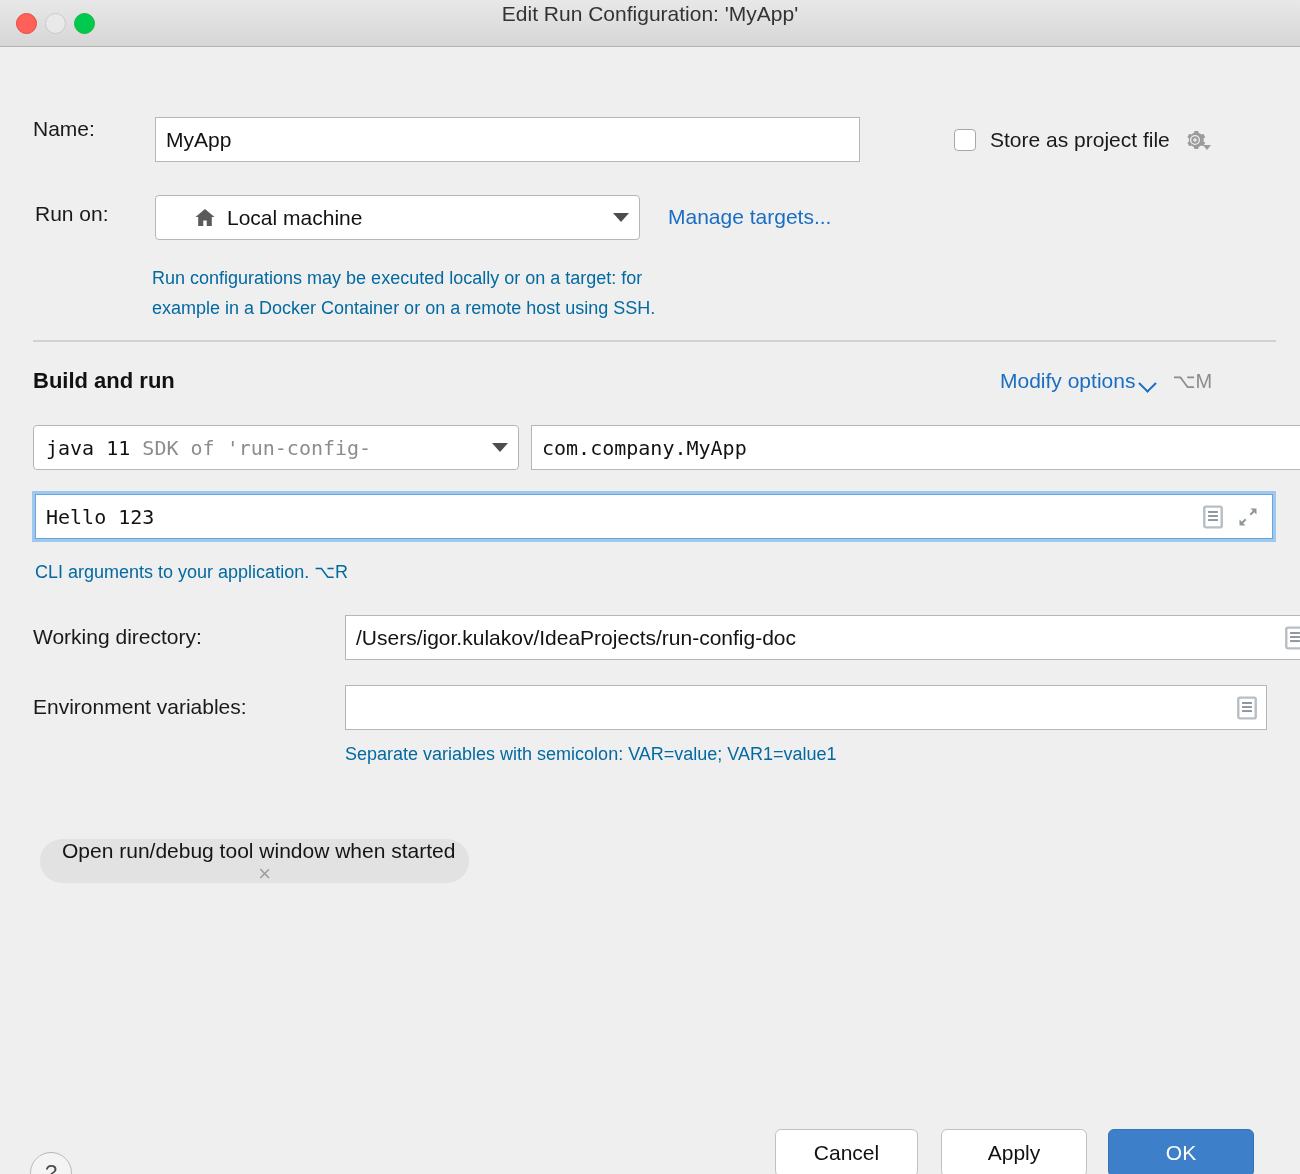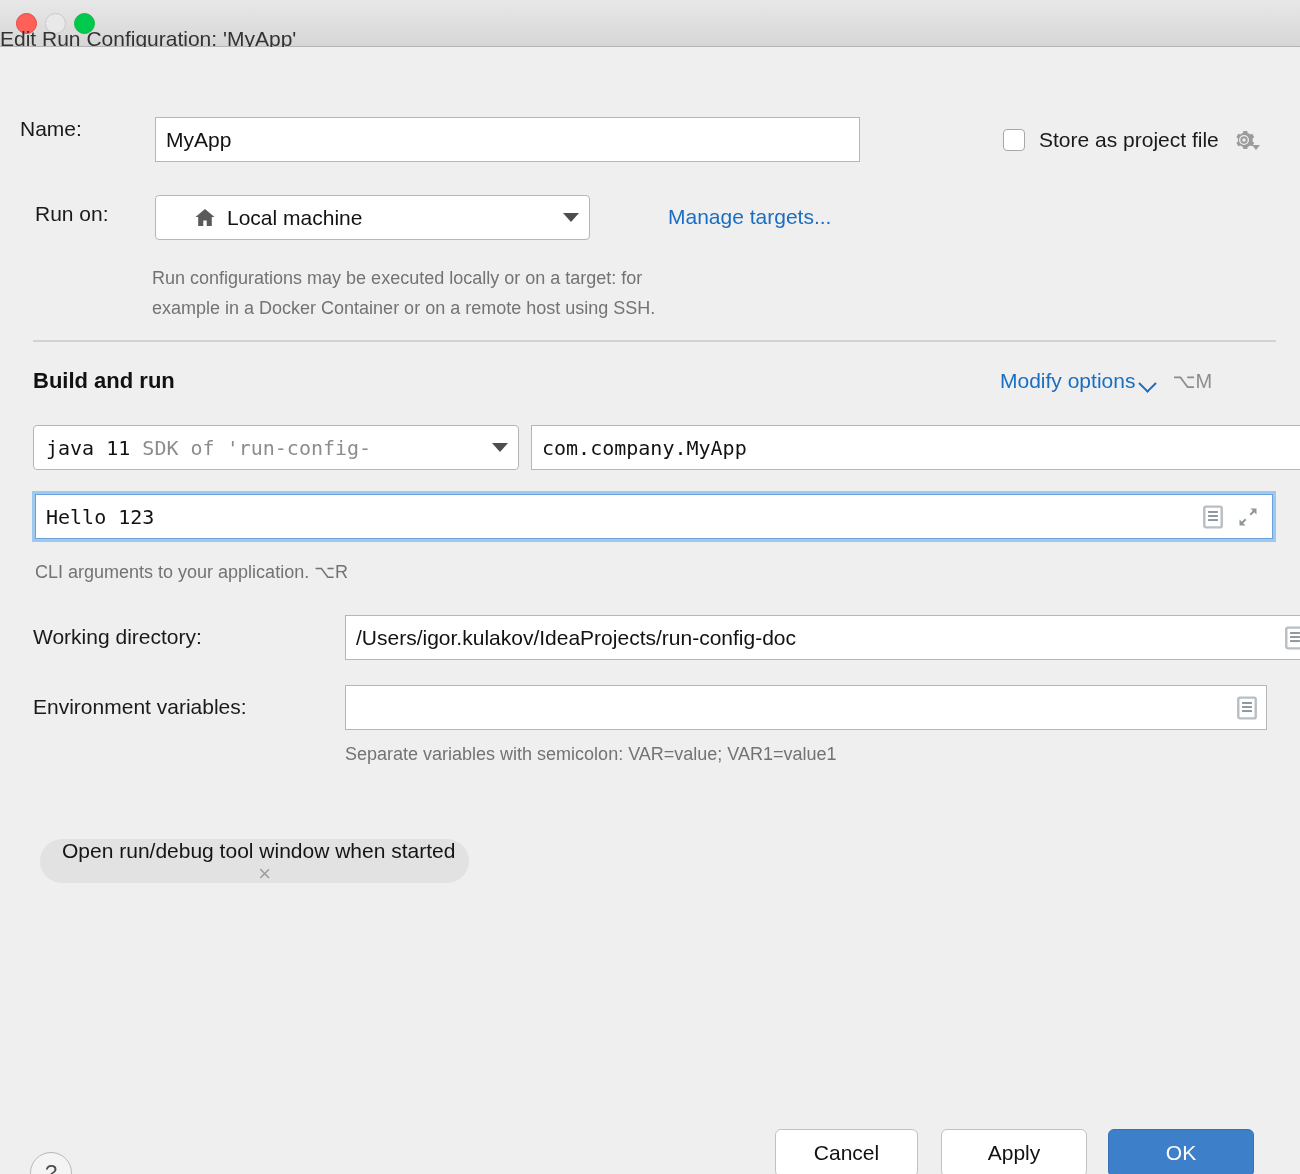--- a/index.html
+++ b/index.html
@@ -34,22 +34,22 @@
     width: 21px;
     height: 21px;
     border-radius: 50%;
     box-sizing: border-box;
   }
   .light.close  { background: #ff6159; border: 1px solid #e0483f; }
   .light.min    { background: #e9e9e9; border: 1px solid #c9c9c9; }
   .light.max    { background: #00ca4e; border: 1px solid #14b63c; }
   .window-title {
     position: absolute;
-    left: 0; right: 0; top: 27px;
-    text-align: left;
+    left: 0; right: 0; top: 2px;
+    text-align: center;
     font-size: 21px;
     color: #333333;
     font-family: "Liberation Sans", sans-serif;
   }
 
   
   .dialog-body {
     position: relative;
     height: 1127px;
     background: #efefef;
@@ -61,21 +61,21 @@
     display: flex;
     align-items: center;
   }
   .label {
     font-size: 21px;
     color: #1a1a1a;
     white-space: nowrap;
   }
   .hint {
     font-size: 18px;
-    color: #737373;
+    color: #0369a1;
     white-space: nowrap;
     line-height: 1.45;
   }
 
   
   .textfield {
     background: #ffffff;
     border: 1px solid #b6b6b6;
     box-sizing: border-box;
     display: flex;
@@ -254,43 +254,43 @@
   <div class="traffic">
     <div class="light close"></div>
     <div class="light min"></div>
     <div class="light max"></div>
   </div>
   <div class="window-title">Edit Run Configuration: 'MyApp'</div>
 </div>
 
 <div class="dialog-body">
 
-  <div class="row" style="left:20px; top:70px;text-align:right;">
+  <div class="row" style="left:33px; top:70px;text-align:right;">
     <div class="label">Name:</div>
   </div>
   <div class="textfield" style="position:absolute; left:155px; top:70px; width:705px;">
     <div class="value" placeholder="">MyApp</div>
   </div>
 
-  <div class="row" style="left:1003px; top:80px;">
+  <div class="row" style="left:954px; top:80px;">
     <div class="checkbox-sq"></div>
     <div class="label" style="margin-left:14px;">Store as project file</div>
     <span class="fld-icon" style="margin-left:12px;">
       <svg width="26" height="26" viewBox="0 0 24 24" aria-hidden="true">
         <path fill="#9b9b9b" d="M12 8.6a3.4 3.4 0 1 0 0 6.8 3.4 3.4 0 0 0 0-6.8zm0 5a1.6 1.6 0 1 1 0-3.2 1.6 1.6 0 0 1 0 3.2z"></path>
         <path fill="#9b9b9b" d="M20 12c0-.5-.05-1-.14-1.45l1.6-1.2-1.8-3.1-1.9.75c-.7-.6-1.5-1.07-2.4-1.36L15 3.6H11.4l-.36 2.04c-.9.3-1.7.76-2.4 1.36l-1.9-.75-1.8 3.1 1.6 1.2A8 8 0 0 0 6.4 12c0 .5.05 1 .14 1.45l-1.6 1.2 1.8 3.1 1.9-.75c.7.6 1.5 1.07 2.4 1.36l.36 2.04H15l.36-2.04c.9-.3 1.7-.76 2.4-1.36l1.9.75 1.8-3.1-1.6-1.2c.09-.45.14-.95.14-1.45zm-8 4.6A4.6 4.6 0 1 1 12 7.4a4.6 4.6 0 0 1 0 9.2z"></path>
       </svg>
       <span style="display:inline-block;width:0;height:0;border-left:4px solid transparent;border-right:4px solid transparent;border-top:5px solid #9b9b9b;margin-left:-5px;margin-top:14px;"></span>
     </span>
   </div>
 
   <div class="row" style="left:35px; top:155px;align-items:flex-end;">
     <div class="label">Run on:</div>
   </div>
-  <div class="combo" style="position:absolute; left:155px; top:148px; width:435px;padding-left:37px;">
+  <div class="combo" style="position:absolute; left:155px; top:148px; width:485px;padding-left:37px;">
     <span class="fld-icon" style="margin-left:0;margin-right:10px;">
       <svg width="24" height="24" viewBox="0 0 24 24" aria-hidden="true">
         <path fill="#5a5a5a" d="M12 3L2.5 11h2.7v9h5.1v-5.6h3.4V20h5.1v-9h2.7L12 3z"></path>
       </svg>
     </span>
     <span class="ctext">Local machine</span>
     <span class="caret-down"></span>
   </div>
   <div class="link" style="position:absolute; left:668px; top:158px;">Manage targets...</div>
 

